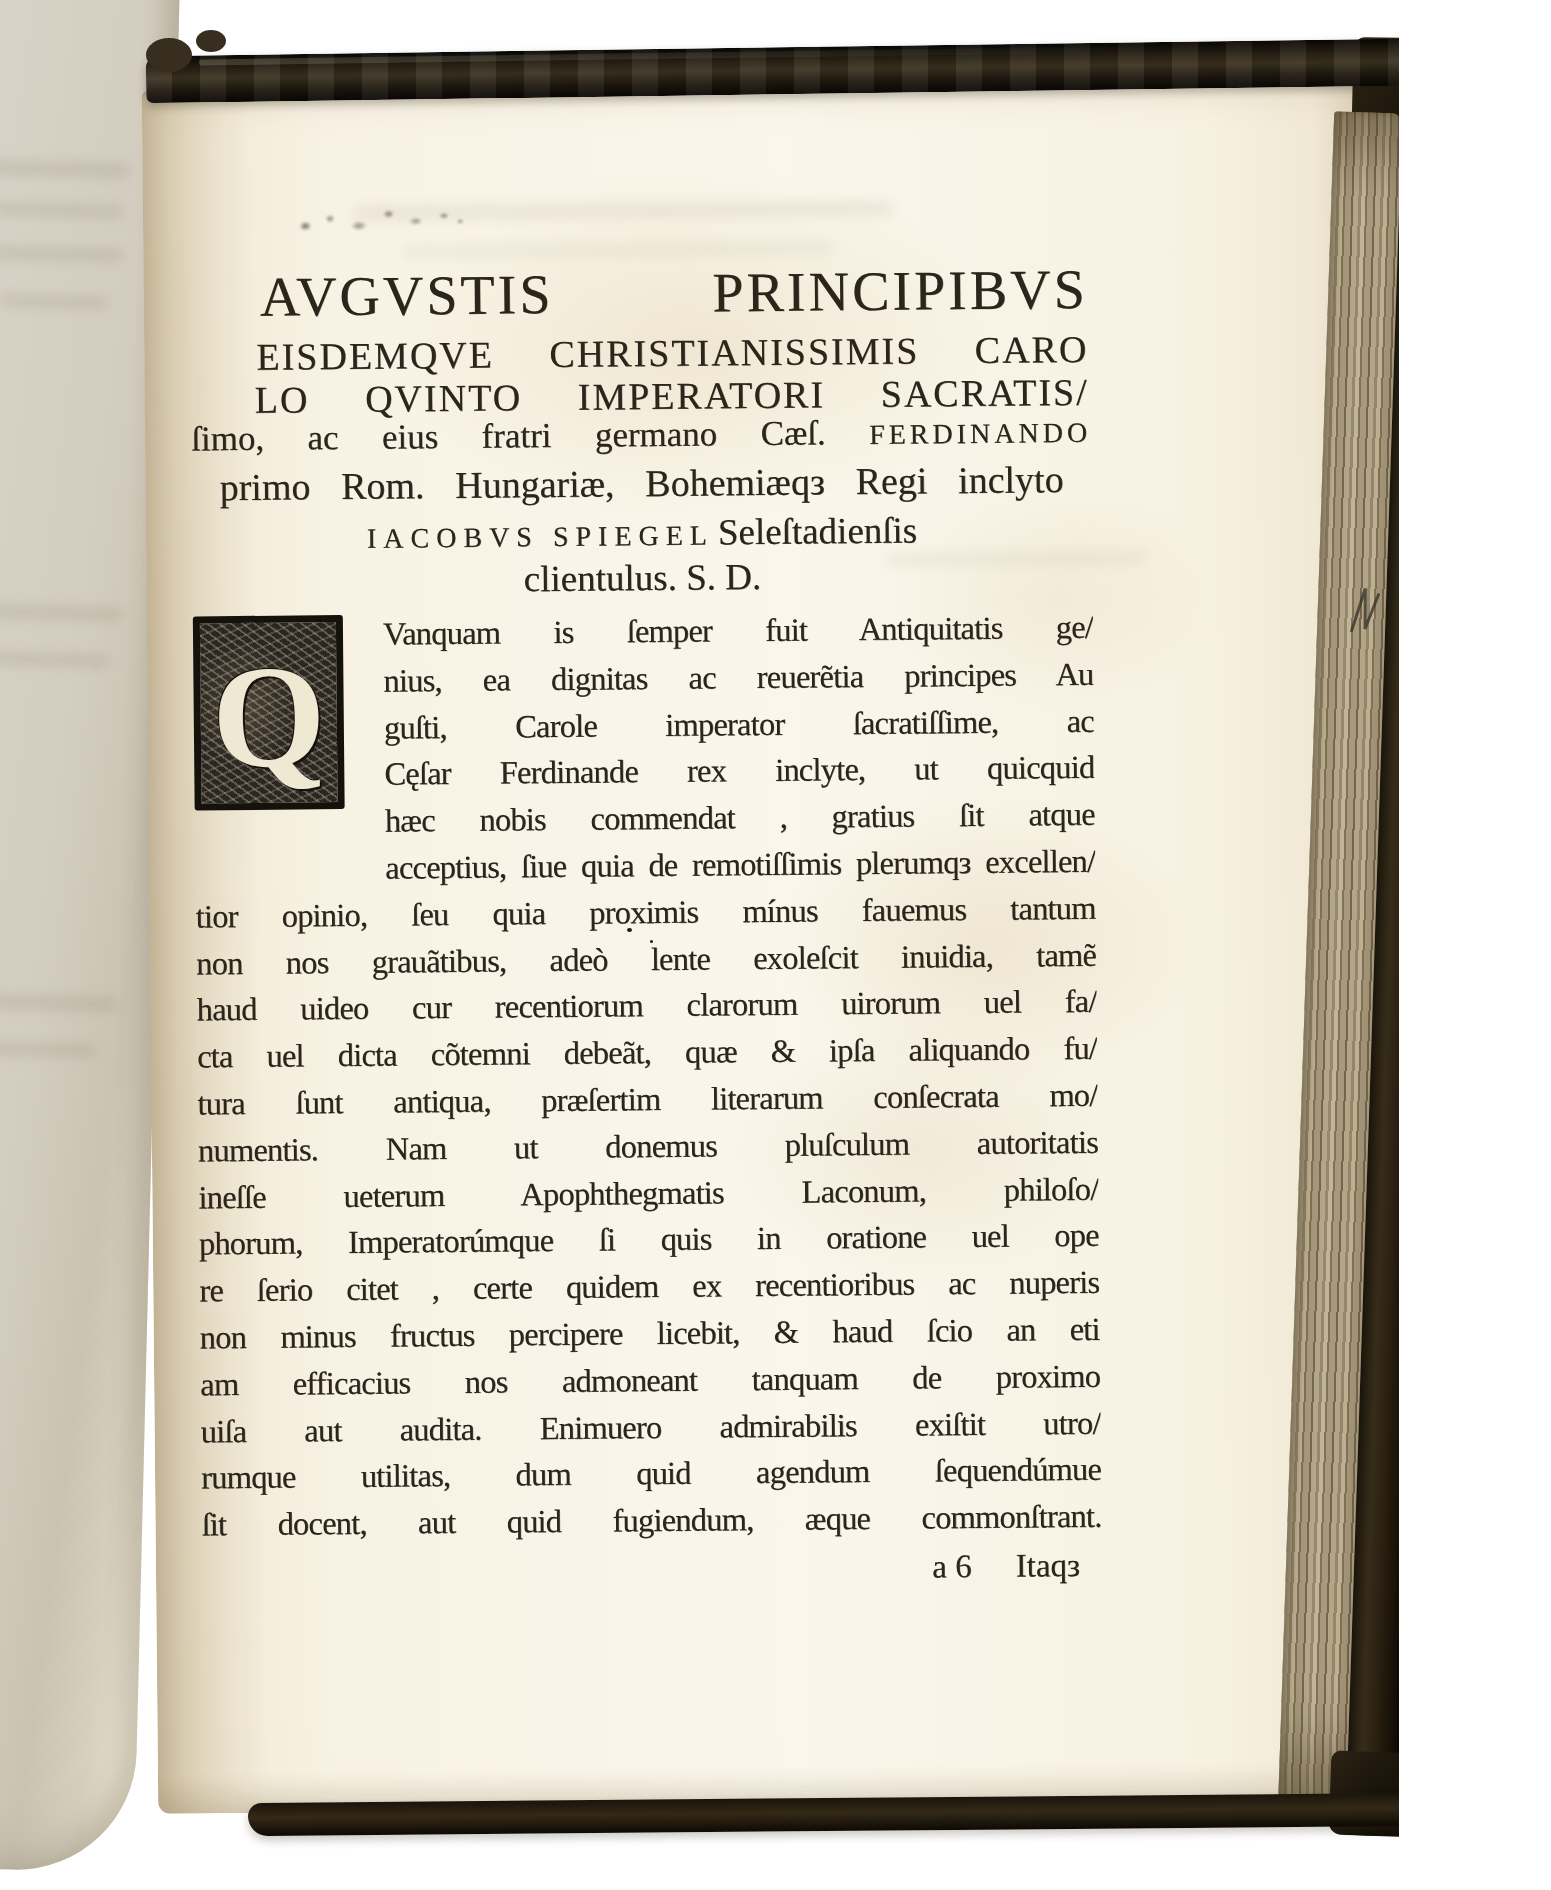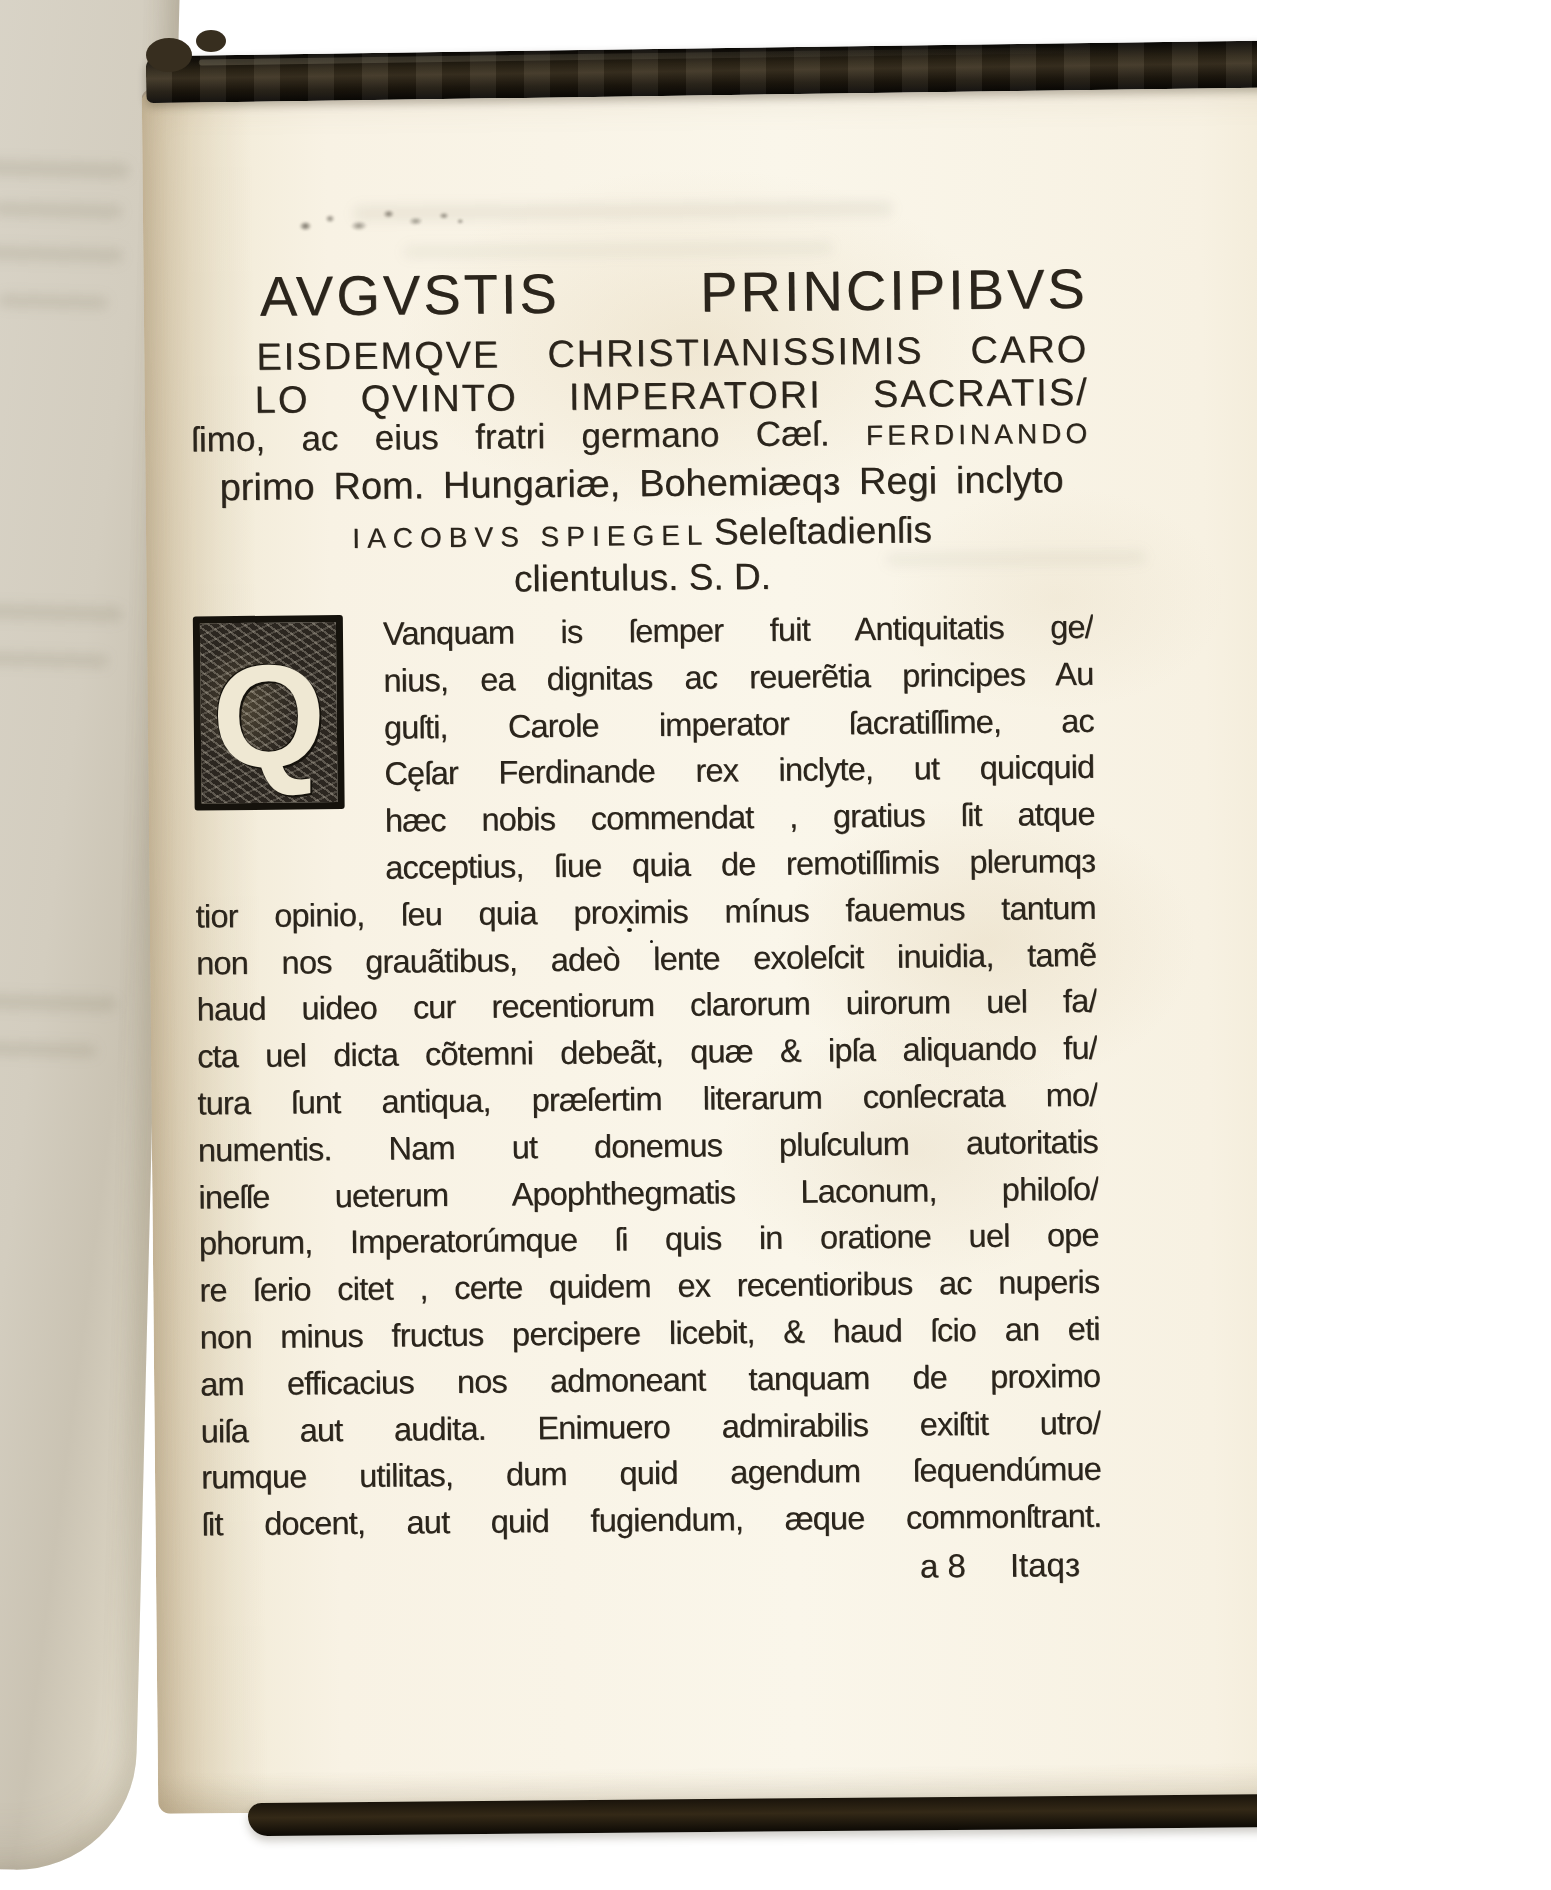--- a/index.html
+++ b/index.html
@@ -1,18 +1,18 @@
 <!DOCTYPE html>
 <html><head>
 <meta charset="utf-8">
 <style>
   html,body{margin:0;padding:0;background:#ffffff;}
   .canvas{
-    position:relative;width:1257px;height:1890px;overflow:hidden;background:#ffffff;
-    font-family:Liberation Sans, sans-serif;
+    position:relative;width:1399px;height:1890px;overflow:hidden;background:#ffffff;
+    font-family:Liberation Serif, serif;
   }
   
   .left-page{
     position:absolute;left:-75px;top:-35px;width:232px;height:1905px;z-index:1;
     transform:rotate(1.4deg);
     background:linear-gradient(96deg,#dad5c9 0%,#d3cdbf 52%,#cac3b3 72%,#d7d0bf 86%,#e8e2d2 95%,#f2edde 100%);
     border-radius:0 18px 120px 30px;
     box-shadow:inset -14px 0 22px rgba(100,88,62,.20), inset 0 -30px 40px rgba(120,108,80,.12);
   }
   .ghost{position:absolute;background:rgba(118,110,88,.16);filter:blur(6px);border-radius:9px;}
@@ -158,21 +158,21 @@
         <div class="bl">numentis.  Nam ut donemus pluſculum autoritatis</div>
         <div class="bl">ineſſe ueterum Apophthegmatis Laconum, philoſo/</div>
         <div class="bl">phorum, Imperatorúmque ſi quis in oratione uel ope</div>
         <div class="bl">re ſerio citet , certe quidem ex recentioribus ac nuperis</div>
         <div class="bl">non minus fructus percipere licebit, &amp; haud ſcio an eti</div>
         <div class="bl">am efficacius nos admoneant tanquam  de proximo</div>
         <div class="bl">uiſa aut audita.   Enimuero admirabilis exiſtit utro/</div>
         <div class="bl">rumque utilitas, dum quid agendum ſequendúmue</div>
         <div class="bl">ſit docent, aut quid fugiendum, æque commonſtrant.</div>
         <div class="sig-row">
-          <span>a 8</span><span class="sig-gap"></span><span>Itaqз</span>
+          <span>a 6</span><span class="sig-gap"></span><span>Itaqз</span>
         </div>
       </div>
     </div>
   </div>
 
   <div class="dot" style="left:627px;top:928px;width:5px;height:4px;"></div>
   <div class="dot" style="left:650px;top:940px;width:3px;height:3px;"></div>
 
   <div class="binding-top"></div>
   <div class="frag" style="left:146px;top:38px;width:46px;height:34px;"></div>

